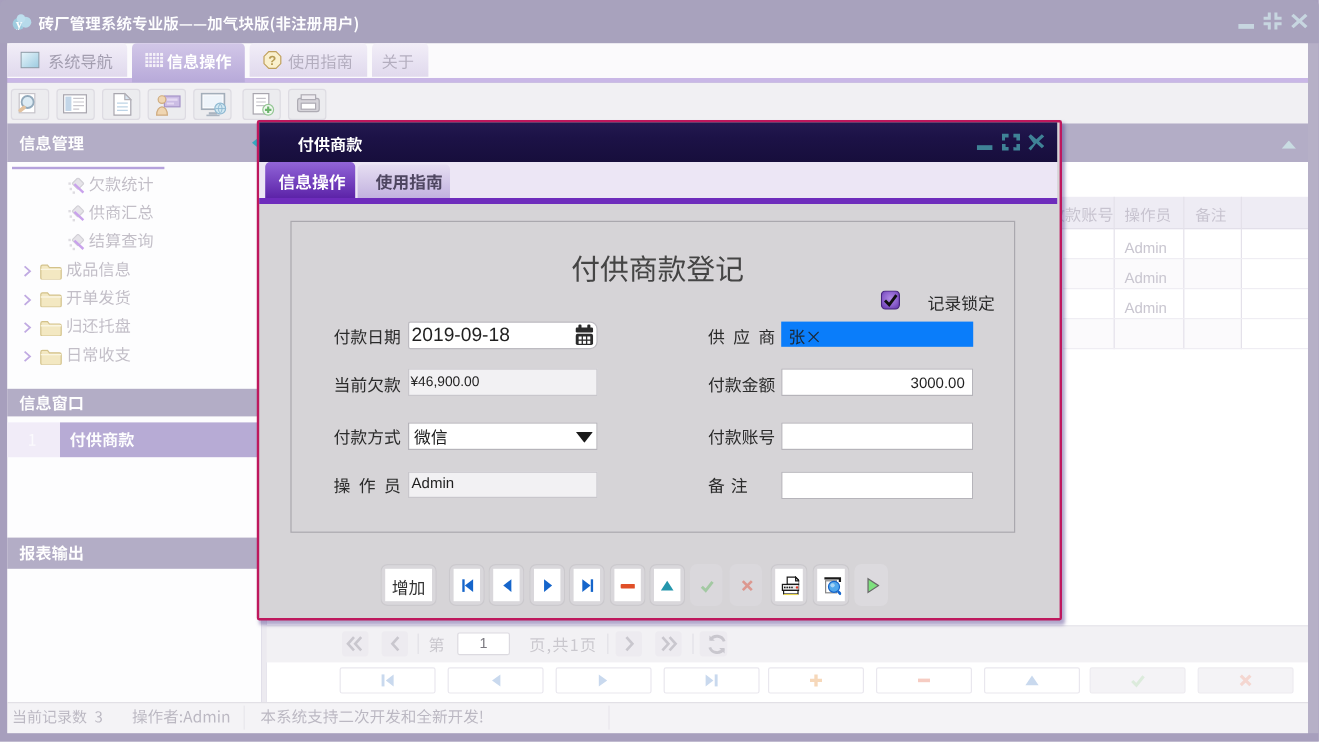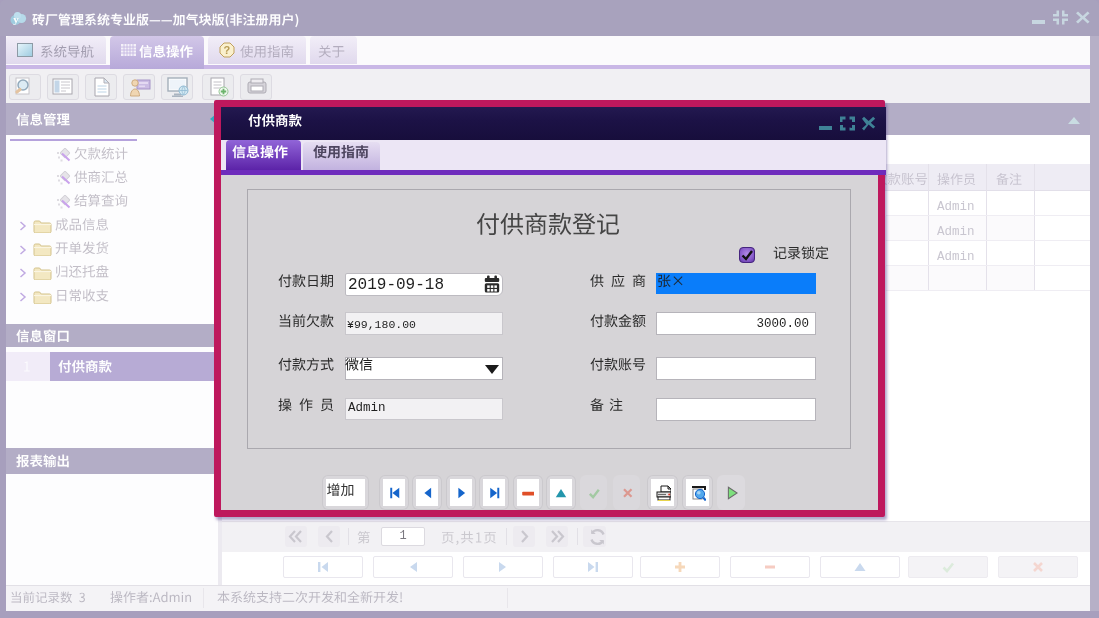--- a/index.html
+++ b/index.html
@@ -1,17 +1,17 @@
 <!DOCTYPE html>
 <html><head><meta charset="utf-8"><style>
 html,body{margin:0;padding:0}
 body{width:1099px;height:618px;position:relative;overflow:hidden;background:#a79fbd;font-family:"Liberation Sans",sans-serif}
 .abs{position:absolute}
 .txt{position:absolute;left:0;top:0;width:1099px;height:618px;pointer-events:none}
-.mono{font-family:Liberation Mono, monospace}
+.mono{font-family:Liberation Sans, sans-serif}
 </style></head>
 <body>
 
 <div class="abs" style="left:0;top:0;width:1099px;height:618px;background:#a79fbd;border-radius:5px 5px 0 0"></div>
 <div class="abs" style="left:0;top:0;width:1099px;height:36px;background:#a8a2bd;border-radius:5px 5px 0 0"></div>
 
 <svg class="abs" style="left:10px;top:11px" width="17" height="14" viewBox="0 0 17 14">
     <circle cx="5.5" cy="9" r="5" fill="#9fccdf"></circle>
     <circle cx="11.5" cy="7.5" r="4.6" fill="#b6daea"></circle>
     <circle cx="7.5" cy="4.5" r="3.6" fill="#bedfee"></circle>
@@ -578,21 +578,21 @@
       <use href="#g51" x="8000"></use>
       <use href="#g100" x="9000"></use>
       <use href="#g101" x="10000"></use>
       <use href="#g102" x="11000"></use>
       <use href="#g49" x="12000"></use>
       <use href="#g51" x="13000"></use>
       <use href="#g103" x="14000"></use>
     </g>
   </svg>
 
-<div class="abs" style="left:214px;top:100px;width:671px;height:417px;background:#d6d4d7;border:7px solid #be185d;box-sizing:border-box;z-index:10;border-radius:2px;box-shadow:2px 3px 3px rgba(80,60,140,.45)">
+<div class="abs" style="left:214px;top:100px;width:671px;height:417px;background:#d6d4d7;border:2px solid #be185d;box-sizing:border-box;z-index:10;border-radius:2px;box-shadow:2px 3px 3px rgba(80,60,140,.45)">
   <div class="abs" style="left:0;top:0;width:665px;height:33px;background:linear-gradient(#231950,#1c1246 40%,#170e3c)"></div>
   <div class="abs" style="left:0;top:33px;width:665px;height:30px;background:#ece6f5"></div>
   <div class="abs" style="left:5px;top:33px;width:75px;height:30px;background:linear-gradient(#9165d8,#5c23a8);border-radius:4px 4px 0 0"></div>
   <div class="abs" style="left:81.5px;top:35px;width:77px;height:28px;background:linear-gradient(#e6def2,#c2b2df);border-radius:4px 4px 0 0"></div>
   <div class="abs" style="left:0;top:63px;width:665px;height:4.5px;background:#6e2cbc"></div>
 
   <svg class="abs" style="left:598px;top:8px" width="62" height="18" viewBox="0 0 62 18">
   <g fill="#3f8296">
         <rect x="0" y="11" width="13" height="4"></rect>
   <path d="M21 2h5.5v3H23.5V7.5H21zM30.5 2H36v5.5h-3V5H30.5zM21 10.5h3V13h2.5v3H21zM33 13.5V10.5h3V16h-5.5v-3z" transform="translate(0,-0.5)"></path>
@@ -637,21 +637,21 @@
       <path d="M0 0h14L7 9z" fill="#1a1a1a"></path>
     </svg>
   <div class="abs" style="left:123.5px;top:290.5px;width:158px;height:22px;background:#f2f1f3;border:1px solid #c9c7cc;box-sizing:border-box"></div>
 
   <div class="abs" style="left:435px;top:165.5px;width:160px;height:21.5px;background:#0a7dfa"></div>
   <div class="abs" style="left:435px;top:205px;width:160px;height:23px;background:#fff;border:1px solid #b6b4ba;box-sizing:border-box"></div>
   <div class="abs" style="left:435px;top:249.5px;width:160px;height:23px;background:#fff;border:1px solid #b6b4ba;box-sizing:border-box"></div>
   <div class="abs" style="left:435px;top:290.5px;width:160px;height:23px;background:#fff;border:1px solid #b6b4ba;box-sizing:border-box"></div>
 
   <div class="abs mono" style="left:127px;top:168.5px;font-size:16px;color:#1f1f1f">2019-09-18</div>
-  <div class="abs mono" style="left:126px;top:211px;font-size:11.5px;color:#1f1f1f">¥99,180.00</div>
+  <div class="abs mono" style="left:126px;top:211px;font-size:11.5px;color:#1f1f1f">¥46,900.00</div>
   <div class="abs mono" style="left:127px;top:293.5px;font-size:12.5px;color:#1f1f1f">Admin</div>
   <div class="abs mono" style="left:435px;top:210px;width:153px;text-align:right;font-size:12.5px;color:#1f1f1f">3000.00</div>
 
   <div class="abs" style="left:100.5px;top:368px;width:47px;height:35px;background:#d9d7db;border-radius:6px;box-shadow:0 0 0 1px #cbc9cd inset"></div>
     <div class="abs" style="left:104.5px;top:372px;width:39px;height:27px;background:#fff"></div>
     <div class="abs" style="left:157.5px;top:368px;width:30px;height:35px;background:#d9d7db;border-radius:6px;box-shadow:0 0 0 1px #cbc9cd inset"></div>
     <div class="abs" style="left:161.5px;top:372px;width:22px;height:27px;background:#fff"></div>
     <div class="abs" style="left:191px;top:368px;width:30px;height:35px;background:#d9d7db;border-radius:6px;box-shadow:0 0 0 1px #cbc9cd inset"></div>
     <div class="abs" style="left:195px;top:372px;width:22px;height:27px;background:#fff"></div>
     <div class="abs" style="left:224.5px;top:368px;width:30px;height:35px;background:#d9d7db;border-radius:6px;box-shadow:0 0 0 1px #cbc9cd inset"></div>

